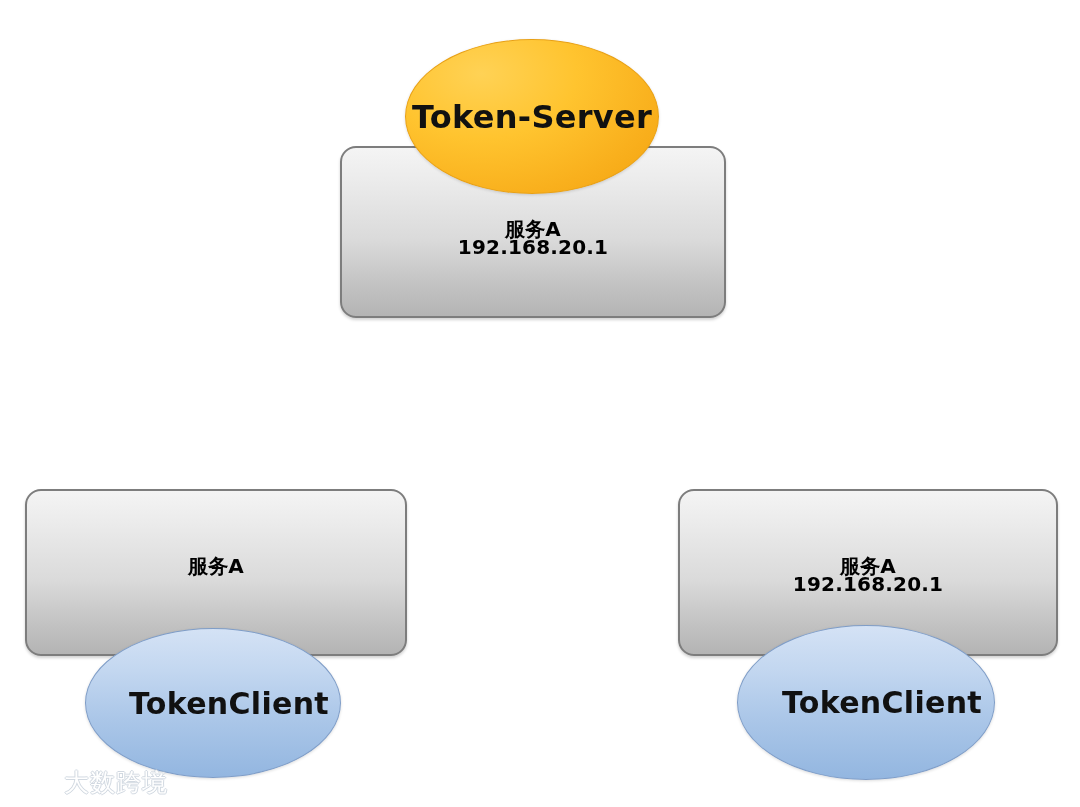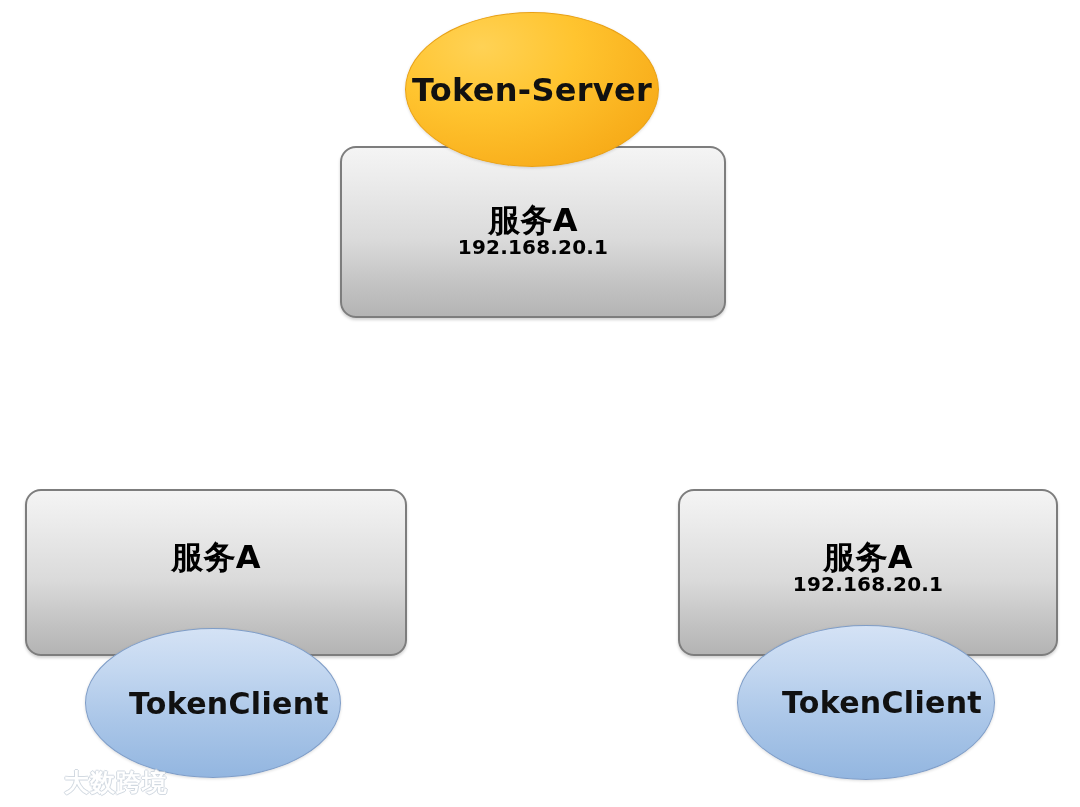--- a/index.html
+++ b/index.html
@@ -37,21 +37,21 @@
     left: 0;
     right: 0;
     text-align: center;
     color: #000000;
     font-family: "DejaVu Sans", "Liberation Sans", sans-serif;
     font-weight: 600;
     line-height: 1.18;
     letter-spacing: 0.2px;
     white-space: nowrap;
   }
-  .service-name { font-size: 32px; }
+  .service-name { font-size: 20px; margin-top: 16px; }
   .service-ip   { font-size: 20px; }
 
   
   .ellipse {
     position: absolute;
     box-sizing: border-box;
     border-radius: 50%;
     display: flex;
     align-items: center;
     justify-content: center;
@@ -93,21 +93,21 @@
     display: flex;
     align-items: center;
     gap: 8px;
     opacity: 0.72;
     pointer-events: none;
   }
   #watermark .wm-logo { display: block; }
   #watermark .wm-text {
     font-family: "DejaVu Sans", "Liberation Sans", sans-serif;
     font-size: 25px;
-    font-weight: 700;
+    font-weight: 400;
     color: #ffffff;
     text-shadow:
        1px 0 0 rgba(190,200,212,0.95),
       -1px 0 0 rgba(190,200,212,0.95),
        0 1px 0 rgba(190,200,212,0.95),
        0 -1px 0 rgba(190,200,212,0.95);
     letter-spacing: 1px;
   }
 </style>
 </head>
@@ -115,21 +115,21 @@
 
 <div id="canvas">
 
   <div>
 
     <div class="service-box" style="left:340px; top:146px; width:386px; height:172px;">
       <div class="service-text service-name" style="top:54px;">服务A</div>
       <div class="service-text service-ip" style="top:88px;">192.168.20.1</div>
     </div>
 
-    <div class="ellipse ellipse-orange" style="left:405px; top:12px; width:254px; height:155px;">
+    <div class="ellipse ellipse-orange" style="left:405px; top:39px; width:254px; height:155px;">
       <span class="ellipse-label">Token-Server</span>
     </div>
   </div>
 
   <div>
 
     <div class="service-box" style="left:25px; top:489px; width:382px; height:167px;">
       <div class="service-text service-name" style="top:48px;">服务A</div>
     </div>
 

